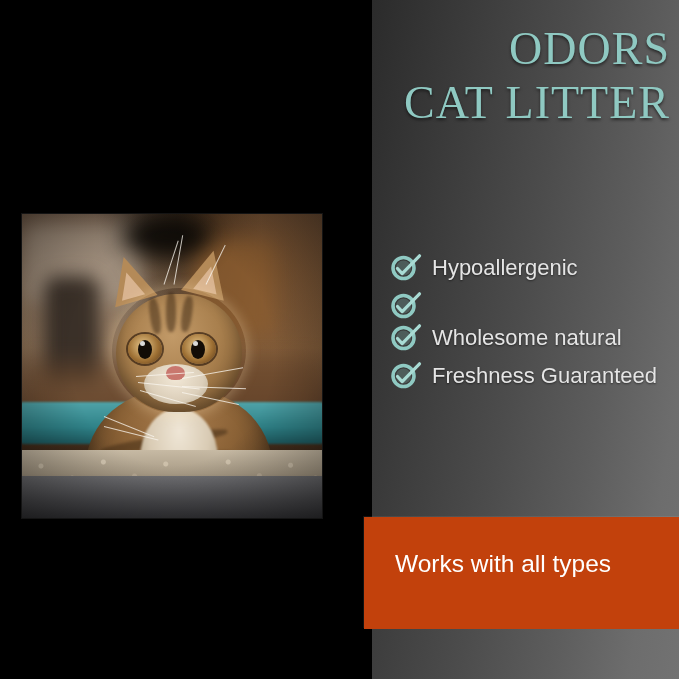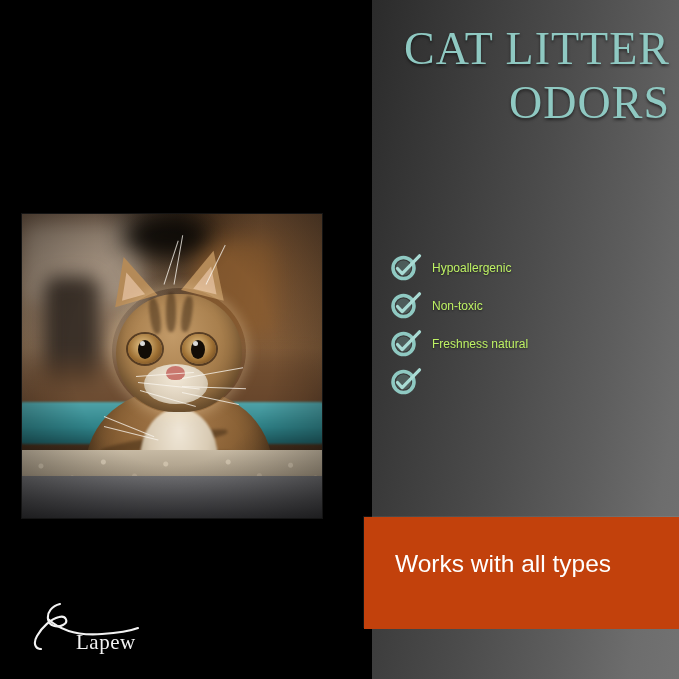--- a/index.html
+++ b/index.html
@@ -191,21 +191,21 @@
   }
   .benefit-row {
     display:flex; align-items:flex-start;
     margin-bottom:2px;
   }
   .benefit-row .check-wrap {
     flex:0 0 32px; width:32px; height:30px; position:relative; margin-right:10px;
   }
   .benefit-row.continuation .check-wrap { visibility:hidden; }
   .benefit-text {
-    color:#bef264; font-size:12px; line-height:36px;
+    color:#e5e5e5; font-size:22px; line-height:36px;
     font-family:"Liberation Sans", sans-serif;
     white-space:nowrap;
     text-shadow:0 1px 2px rgba(0,0,0,.5);
   }
   .check-svg { position:absolute; left:0; top:3px; width:32px; height:28px; }
 
   
   .callout {
     position:absolute; left:364px; top:517px; width:335px; height:112px;
     background:#c2410c;
@@ -236,22 +236,22 @@
 </style>
 </head>
 <body>
 
 <div id="ad-canvas">
 
   <div class="bg-black-panel"></div>
   <div class="bg-gradient-panel"></div>
 
   <div class="headline">
+    <span class="hl-line">ODORS</span>
     <span class="hl-line">CAT LITTER</span>
-    <span class="hl-line">ODORS</span>
   </div>
 
   <div class="photo-frame">
     <div class="photo-bg"></div>
     <div class="bg-blob blob-wall"></div>
     <div class="bg-blob blob-door"></div>
     <div class="bg-blob blob-shelf"></div>
     <div class="bg-blob blob-dark"></div>
     <div class="bg-blob blob-floor"></div>
 
@@ -313,54 +313,47 @@
     </div>
 
     <div class="benefit-row">
       <span class="check-wrap">
         <svg class="check-svg" viewBox="0 0 32 28" aria-hidden="true">
           <circle cx="13.5" cy="15" r="10.5" fill="none" stroke="#8fc9c2" stroke-width="3.6"></circle>
           <circle cx="13.5" cy="15" r="7.6" fill="#5f7a77" opacity=".55"></circle>
           <path d="M7.5 15.5 L12.2 20.6 L29.5 2.8" fill="none" stroke="#a9dbd4" stroke-width="3.2" stroke-linecap="round" stroke-linejoin="round"></path>
         </svg>
       </span>
-      <span class="benefit-text">Non-toxic</span>
     </div>
 
     <div class="benefit-row">
       <span class="check-wrap">
         <svg class="check-svg" viewBox="0 0 32 28" aria-hidden="true">
           <circle cx="13.5" cy="15" r="10.5" fill="none" stroke="#8fc9c2" stroke-width="3.6"></circle>
           <circle cx="13.5" cy="15" r="7.6" fill="#5f7a77" opacity=".55"></circle>
           <path d="M7.5 15.5 L12.2 20.6 L29.5 2.8" fill="none" stroke="#a9dbd4" stroke-width="3.2" stroke-linecap="round" stroke-linejoin="round"></path>
         </svg>
       </span>
-      <span class="benefit-text">Freshness natural</span>
+      <span class="benefit-text">Wholesome natural</span>
     </div>
 
 
     <div class="benefit-row">
       <span class="check-wrap">
         <svg class="check-svg" viewBox="0 0 32 28" aria-hidden="true">
           <circle cx="13.5" cy="15" r="10.5" fill="none" stroke="#8fc9c2" stroke-width="3.6"></circle>
           <circle cx="13.5" cy="15" r="7.6" fill="#5f7a77" opacity=".55"></circle>
           <path d="M7.5 15.5 L12.2 20.6 L29.5 2.8" fill="none" stroke="#a9dbd4" stroke-width="3.2" stroke-linecap="round" stroke-linejoin="round"></path>
         </svg>
       </span>
+      <span class="benefit-text">Freshness Guaranteed</span>
     </div>
 
   </div>
 
   <div class="callout">
     <div class="callout-text">
       <span class="cl-line">Works with all types</span>
     </div>
   </div>
 
-  <div class="logo">
-    <svg class="logo-mark" viewBox="0 0 120 50" aria-hidden="true">
-      <path d="M34 4 C26 6 21 12 22 19 C23 26 31 28 37 25 C43 22 40 15 33 17 C25 19 16 27 11 36 C7 43 9 49 15 49" fill="none" stroke="#f2f2f2" stroke-width="2.1" stroke-linecap="round"></path>
-      <path d="M22 19 C34 30 52 36 76 34 C92 33 104 31 112 28" fill="none" stroke="#f2f2f2" stroke-width="2.1" stroke-linecap="round"></path>
-    </svg>
-    <span class="logo-word">Lapew</span>
-  </div>
 
 </div>
 
 </body></html>

